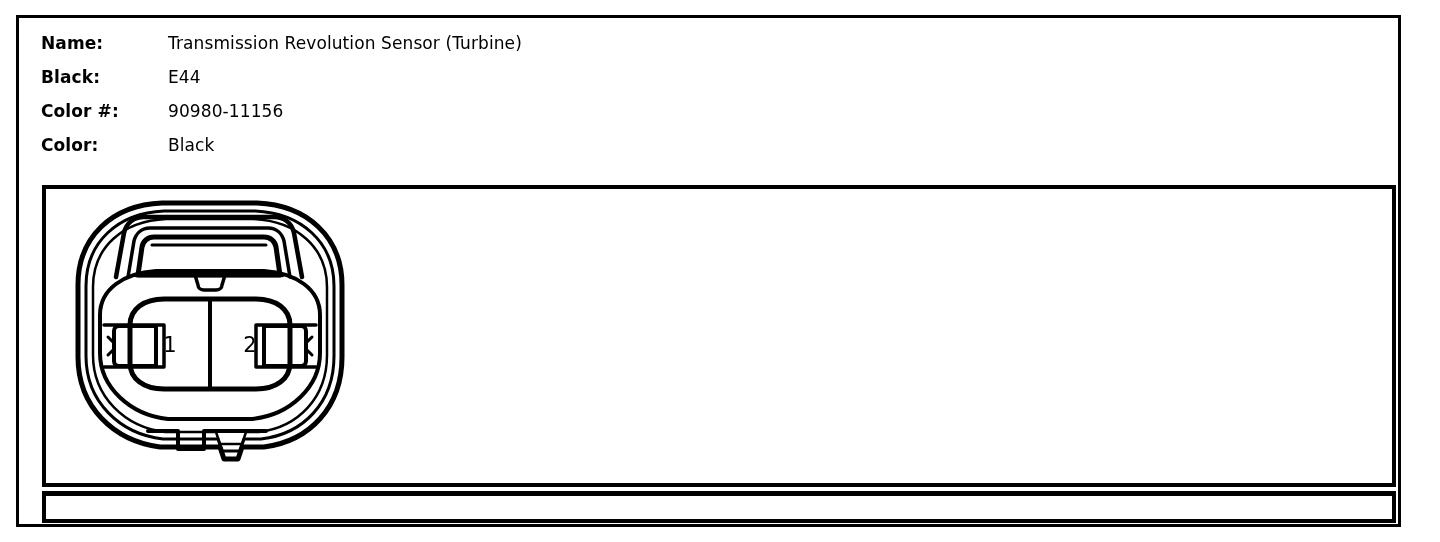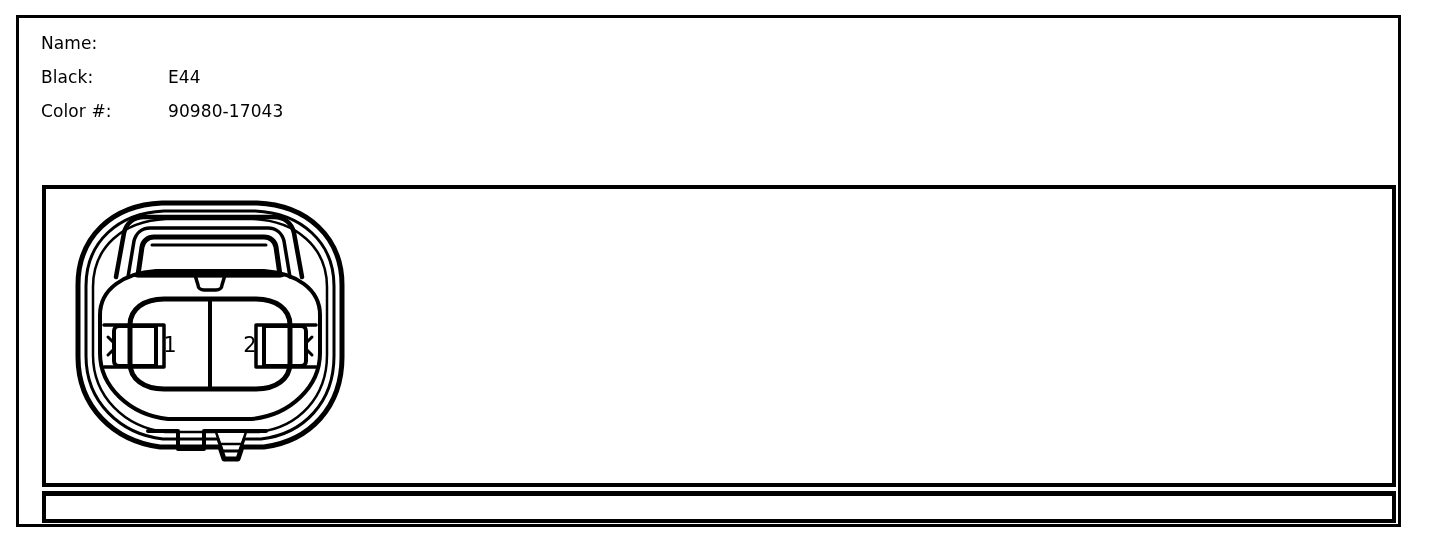--- a/index.html
+++ b/index.html
@@ -45,21 +45,21 @@
   .info-row {
     position: relative;
     height: 34px;
     line-height: 34px;
     white-space: nowrap;
   }
   .info-label {
     position: absolute;
     left: 0;
     top: 0;
-    font-weight: normal;
+    font-weight: bold;
     font-size: 17px;
     letter-spacing: 0.1px;
   }
   .info-value {
     position: absolute;
     left: 127px;
     top: 0;
     font-weight: normal;
     font-size: 17px;
     letter-spacing: 0.1px;
@@ -115,32 +115,37 @@
 <body>
 
 <div id="page">
 
   <div class="outer-frame"></div>
 
   <div class="info-block">
 
     <div class="info-row">
       <span class="info-label">Name:</span>
+      <span class="info-value">Transmission Revolution Sensor (Turbine)</span>
     </div>
 
     <div class="info-row">
       <span class="info-label">Black:</span>
       <span class="info-value">E44</span>
     </div>
 
     <div class="info-row">
       <span class="info-label">Color #:</span>
-      <span class="info-value">90980-17043</span>
-    </div>
-
+      <span class="info-value">90980-11156</span>
+    </div>
+
+    <div class="info-row">
+      <span class="info-label">Color:</span>
+      <span class="info-value">Black</span>
+    </div>
 
   </div>
 
   <div class="diagram-panel">
 
     <div class="connector-art">
       <svg viewBox="0 0 320 300" xmlns="http://www.w3.org/2000/svg">
 
         <g fill="none" stroke="#000000" stroke-linejoin="round" stroke-linecap="round">
 

